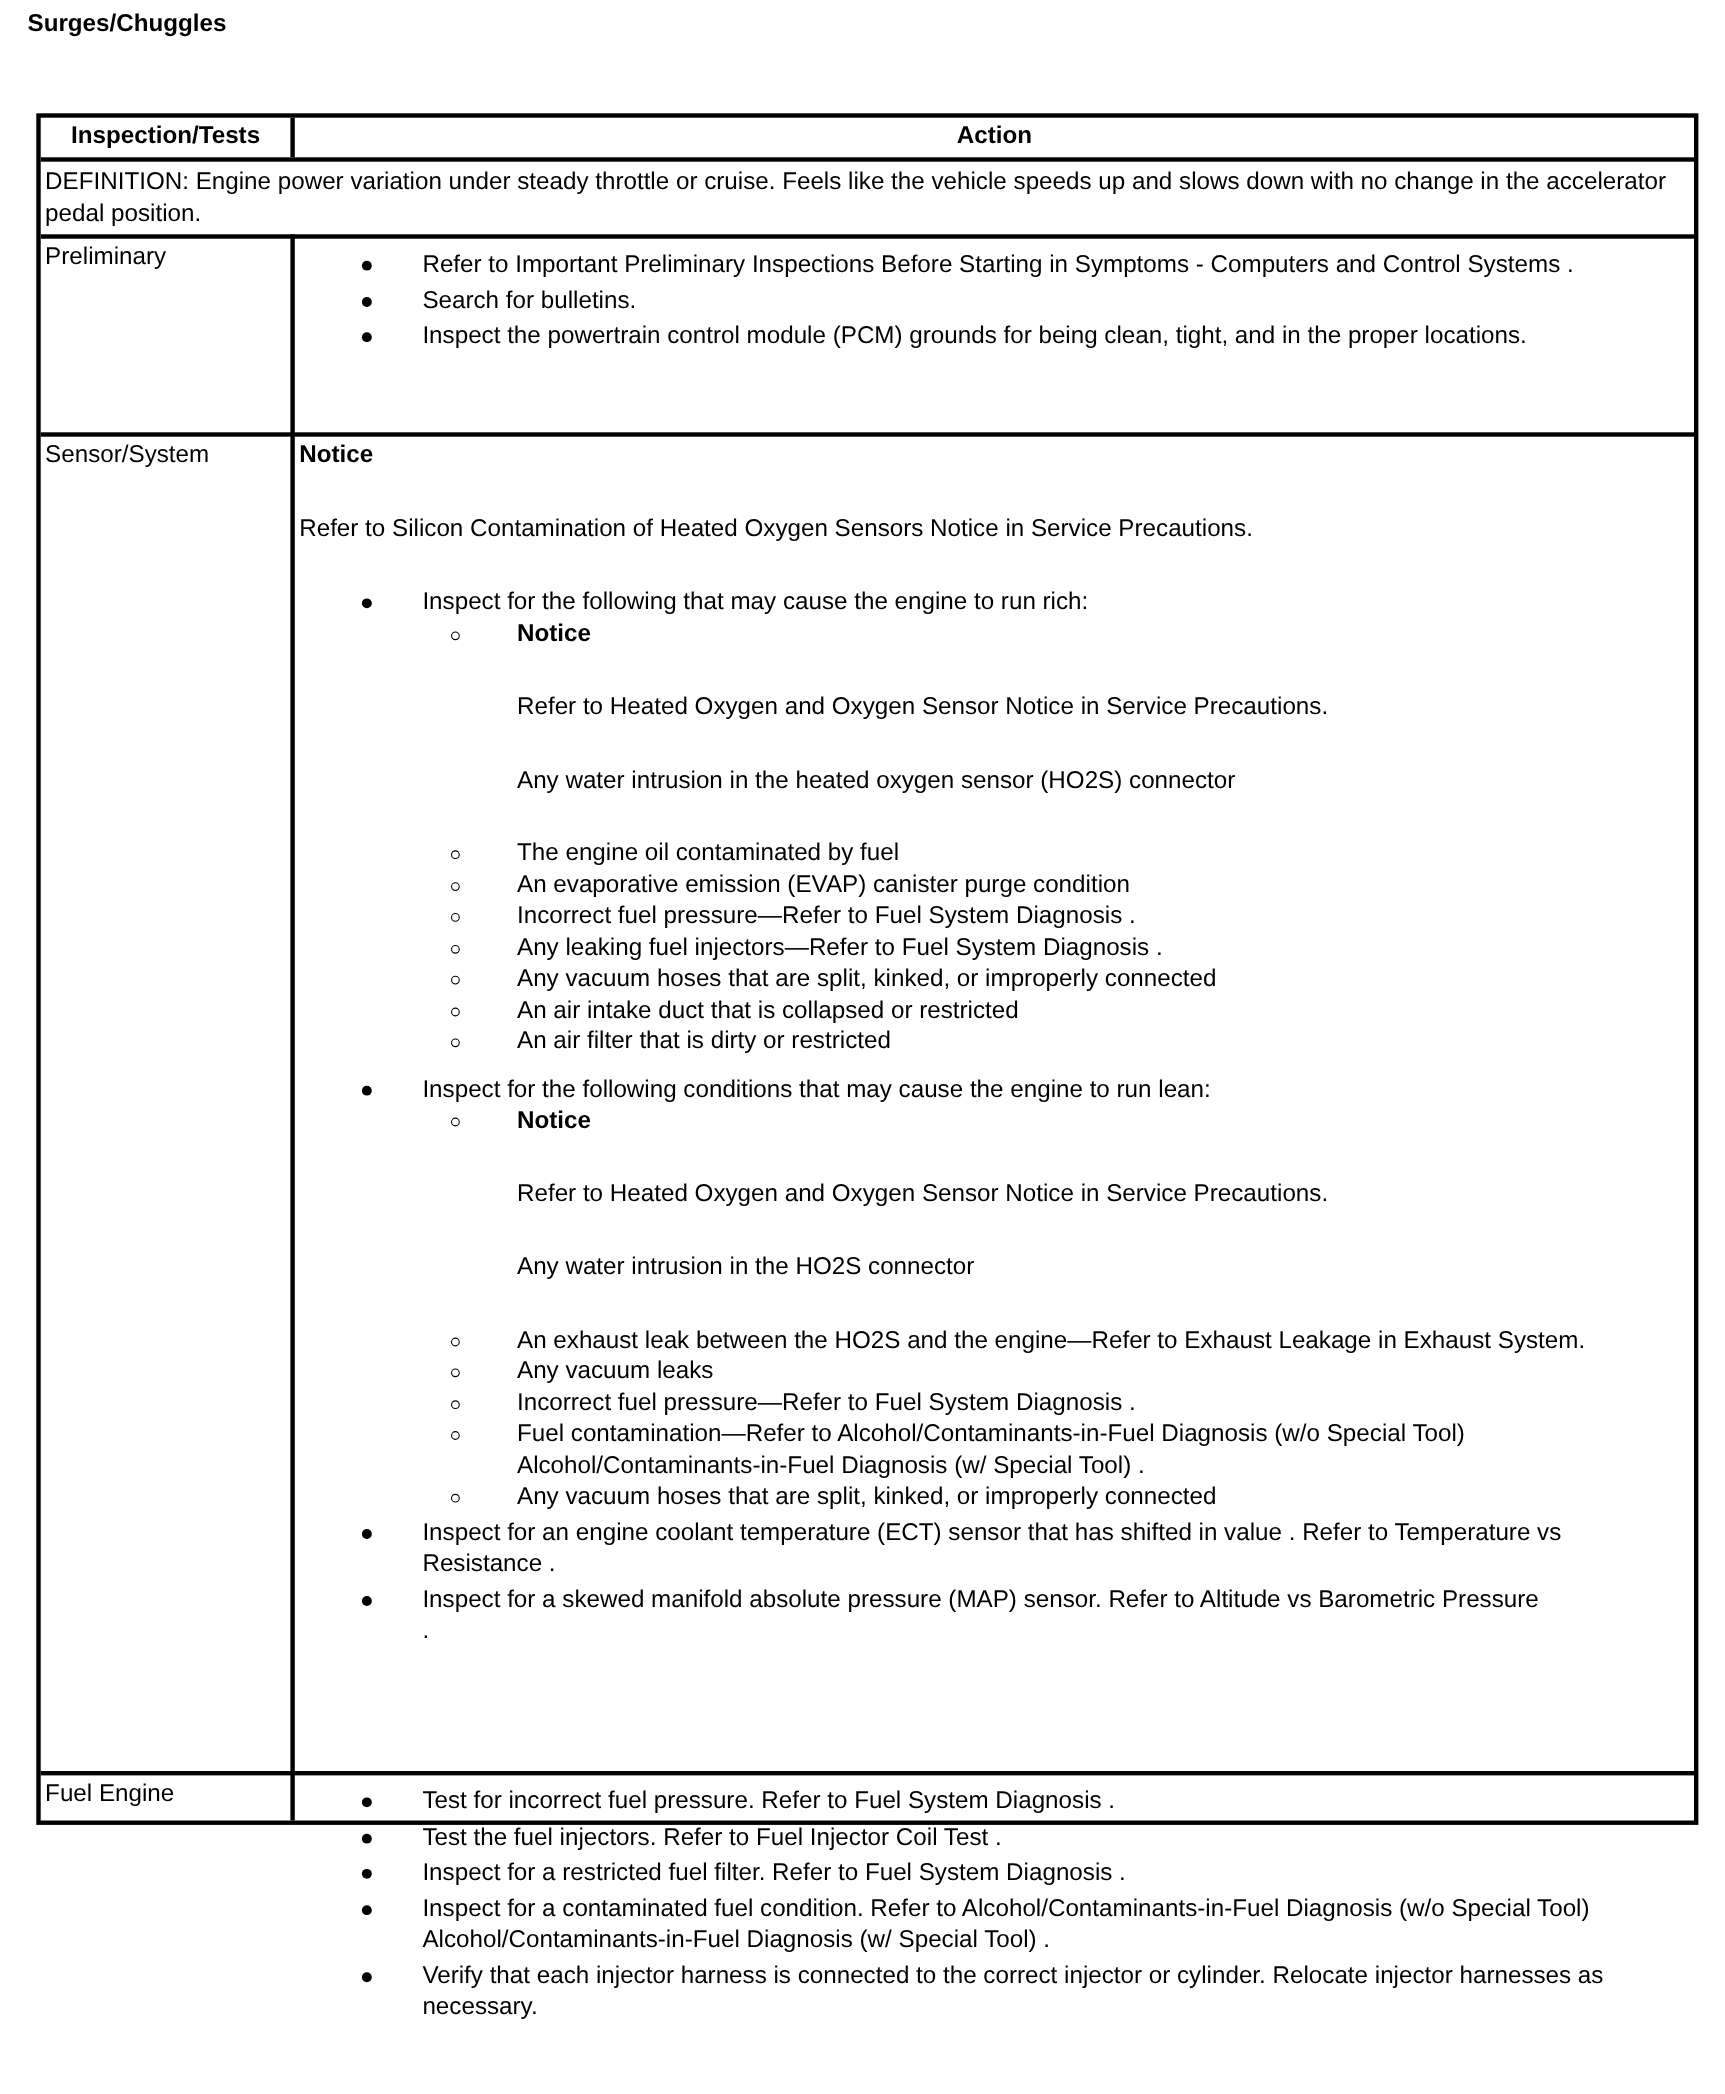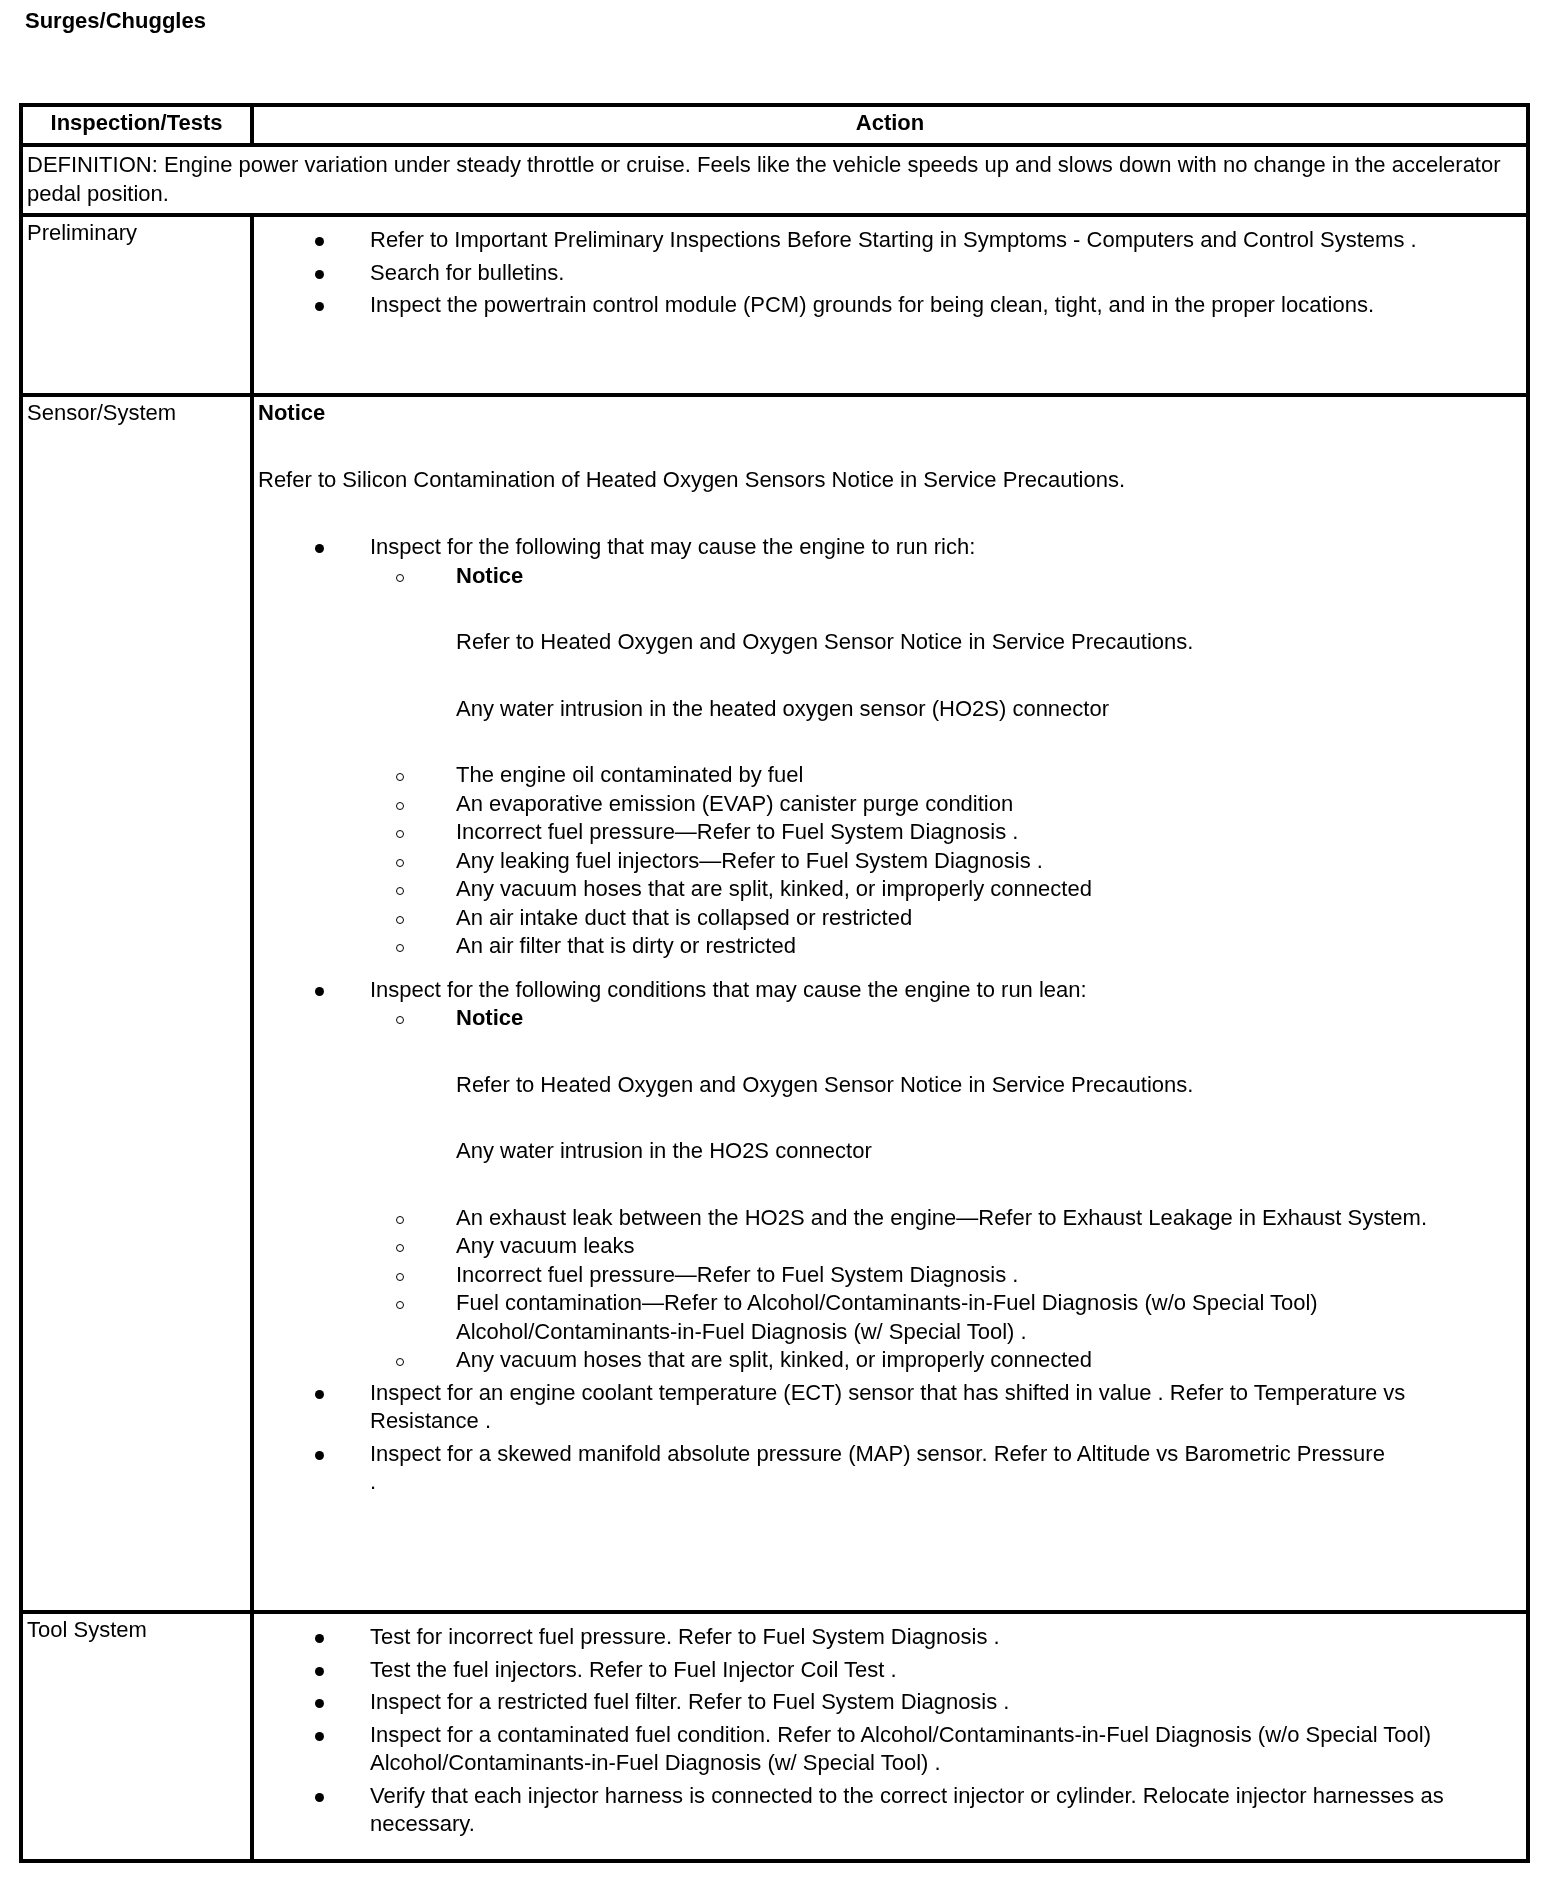--- a/index.html
+++ b/index.html
@@ -5,21 +5,21 @@
   html, body { margin: 0; padding: 0; background: #ffffff; }
   body {
     width: 1568px; height: 1904px; position: relative; overflow: hidden;
     font-family: "Liberation Sans", sans-serif; color: #000000;
   }
   .title {
     position: absolute; left: 25px; top: 8px;
     font-size: 22px; font-weight: bold; line-height: 26px; text-align: center;
   }
   .tbl {
-    position: absolute; left: 19px; top: 103px; width: 1511px; height: 1760px;
+    position: absolute; left: 33px; top: 103px; width: 1511px; height: 1556px;
     box-sizing: border-box; border: 4px solid #000;
   }
   .hline { position: absolute; left: 0; right: 0; height: 4px; background: #000; }
   .vline { position: absolute; width: 4px; background: #000; }
   .cell { position: absolute; font-size: 22px; line-height: 28.5px; white-space: nowrap; }
   .hdr { font-weight: bold; text-align: center; }
   .label { left: 4px; }
   .act { left: 233px; right: 6px; white-space: normal; }
   ul.l1, ul.l2 { list-style: none; margin: 0; padding: 0; }
   ul.l1 > li { position: relative; padding-left: 114px; }
@@ -113,21 +113,21 @@
         </ul>
       </li>
       <li style="margin-top:4px; padding-right:4px">Inspect for an engine coolant temperature (ECT) sensor that has shifted in value . Refer to Temperature vs Resistance .</li>
       <li style="margin-top:4px">
         <div style="white-space:nowrap">Inspect for a skewed manifold absolute pressure (MAP) sensor. Refer to Altitude vs Barometric Pressure</div>
         <div>.</div>
       </li>
     </ul>
   </div>
 
-  <div class="cell label" style="top:1509px">Tool System</div>
+  <div class="cell label" style="top:1509px">Fuel Engine</div>
   <div class="cell act" style="top:1516px">
     <ul class="l1">
       <li>Test for incorrect fuel pressure. Refer to Fuel System Diagnosis .</li>
       <li style="margin-top:4px">Test the fuel injectors. Refer to Fuel Injector Coil Test .</li>
       <li style="margin-top:4px">Inspect for a restricted fuel filter. Refer to Fuel System Diagnosis .</li>
       <li style="margin-top:4px; padding-right:10px">Inspect for a contaminated fuel condition. Refer to Alcohol/Contaminants-in-Fuel Diagnosis (w/o Special Tool) Alcohol/Contaminants-in-Fuel Diagnosis (w/ Special Tool) .</li>
       <li style="margin-top:4px; padding-right:60px">Verify that each injector harness is connected to the correct injector or cylinder. Relocate injector harnesses as necessary.</li>
     </ul>
   </div>
 </div>

